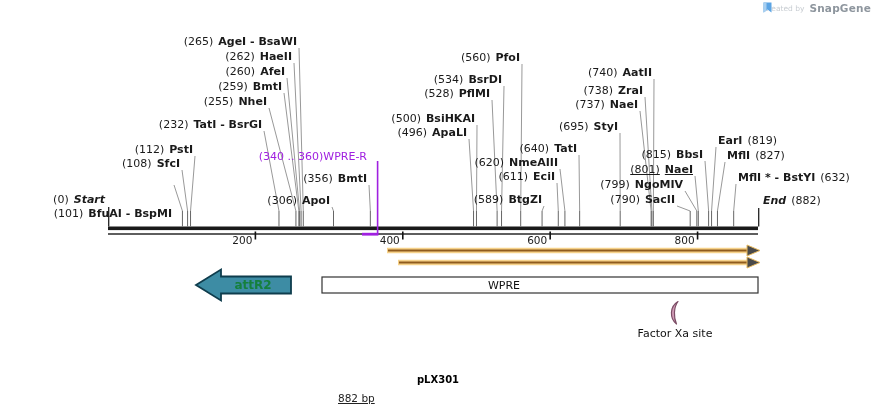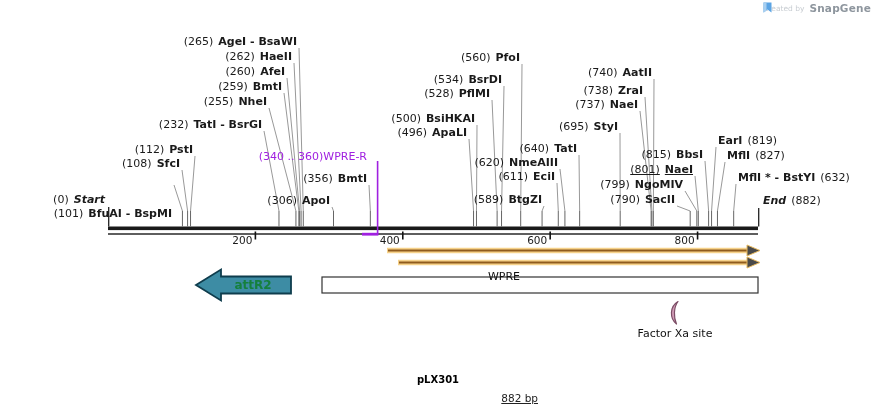--- a/index.html
+++ b/index.html
@@ -12,21 +12,21 @@
   .site.italic .name{font-style:italic;}
   .site .sp{display:inline-block;width:5px;}
   
   .primer-label{position:absolute;white-space:nowrap;font-size:11px;line-height:13px;}
   
   .feat-label{position:absolute;text-align:center;font-size:11px;line-height:14px;color:#111;}
   .attr2-label{color:#15803d;font-weight:bold;font-size:12px;}
   
   .title-name{position:absolute;left:338px;top:374px;width:200px;text-align:center;
               font-size:10px;font-weight:bold;color:#000;}
-  .title-len{position:absolute;left:338px;top:392px;width:200px;text-align:right;
+  .title-len{position:absolute;left:338px;top:392px;width:200px;text-align:left;
              font-size:10.5px;color:#222;text-decoration:underline;}
   
   .credit{position:absolute;top:2px;right:5px;display:flex;align-items:center;gap:5px;}
   .credit .created{font-size:7.5px;color:#c8cdd2;}
   .credit .brand{font-size:10.5px;font-weight:600;color:#8e969e;letter-spacing:.2px;}
   svg{position:absolute;left:0;top:0;}
 </style>
 </head>
 <body>
 
@@ -164,21 +164,21 @@
       <div class="site" style="left: 727px; top: 149px;"><span class="name">MflI</span><span class="sp"></span><span class="num">(827)</span></div>
       <div class="site" style="left: 738px; top: 171px;"><span class="name">MflI * - BstYI</span><span class="sp"></span><span class="num">(632)</span></div>
       <div class="site italic" style="left: 763px; top: 194px;"><span class="name">End</span><span class="sp"></span><span class="num">(882)</span></div>
     </div>
 
   <div class="primer-label" id="primer-label" style="right: 509px; top: 150px; color: rgb(160, 32, 224);">
     <span class="num">(340 .. 360)</span><span class="sp"></span><span>WPRE-R</span>
   </div>
 
   <div class="feat-label attr2-label" style="left:218px;top:278px;width:70px;">attR2</div>
-  <div class="feat-label" style="left:322px;top:270px;width:364px;">WPRE</div>
+  <div class="feat-label" style="left:322px;top:279px;width:364px;">WPRE</div>
   <div class="feat-label" style="left:605px;top:327px;width:140px;">Factor Xa site</div>
 
   <div class="title-name">pLX301</div>
   <div class="title-len">882 bp</div>
 
   <div class="credit">
     <span class="created">Created by</span>
     <svg width="9" height="11" viewBox="0 0 9 11">
       <path d="M0.5,0.5 h8 v10 l-4,-3 l-4,3 Z" fill="#5BA4E4"></path>
       <path d="M0.5,0.5 h3 v8.2 l-3,2 Z" fill="#A8CFF0"></path>

